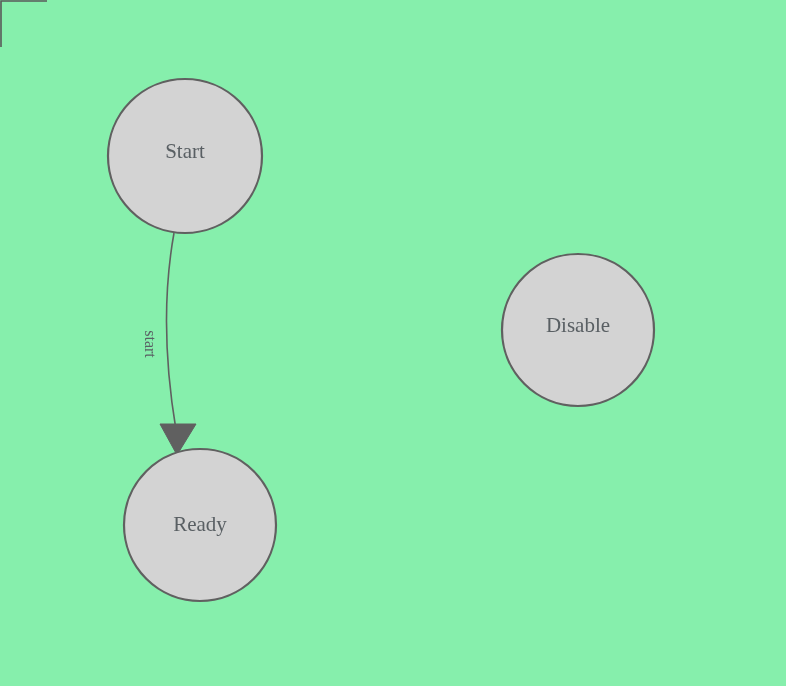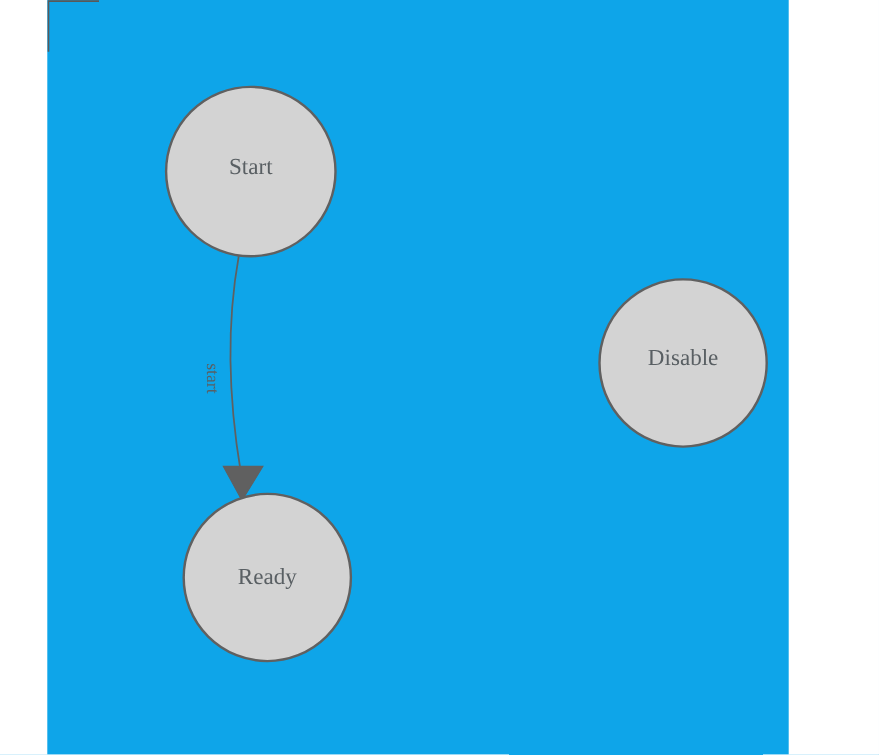--- a/index.html
+++ b/index.html
@@ -8,24 +8,23 @@
     background: #ffffff;
   }
   body {
     width: 799px;
     height: 686px;
     overflow: hidden;
     font-family: "Liberation Serif", "DejaVu Serif", serif;
   }
   #canvas {
     position: relative;
-    width: 674px;
+    width: 786px;
     height: 686px;
-    background: #0ea5e9;
-    margin-left: 43px;
+    background: #86efac;
   }
   #graph-svg {
     position: absolute;
     left: 0;
     top: 0;
     width: 799px;
     height: 686px;
   }
   .node-circle {
     fill: #d3d3d3;

